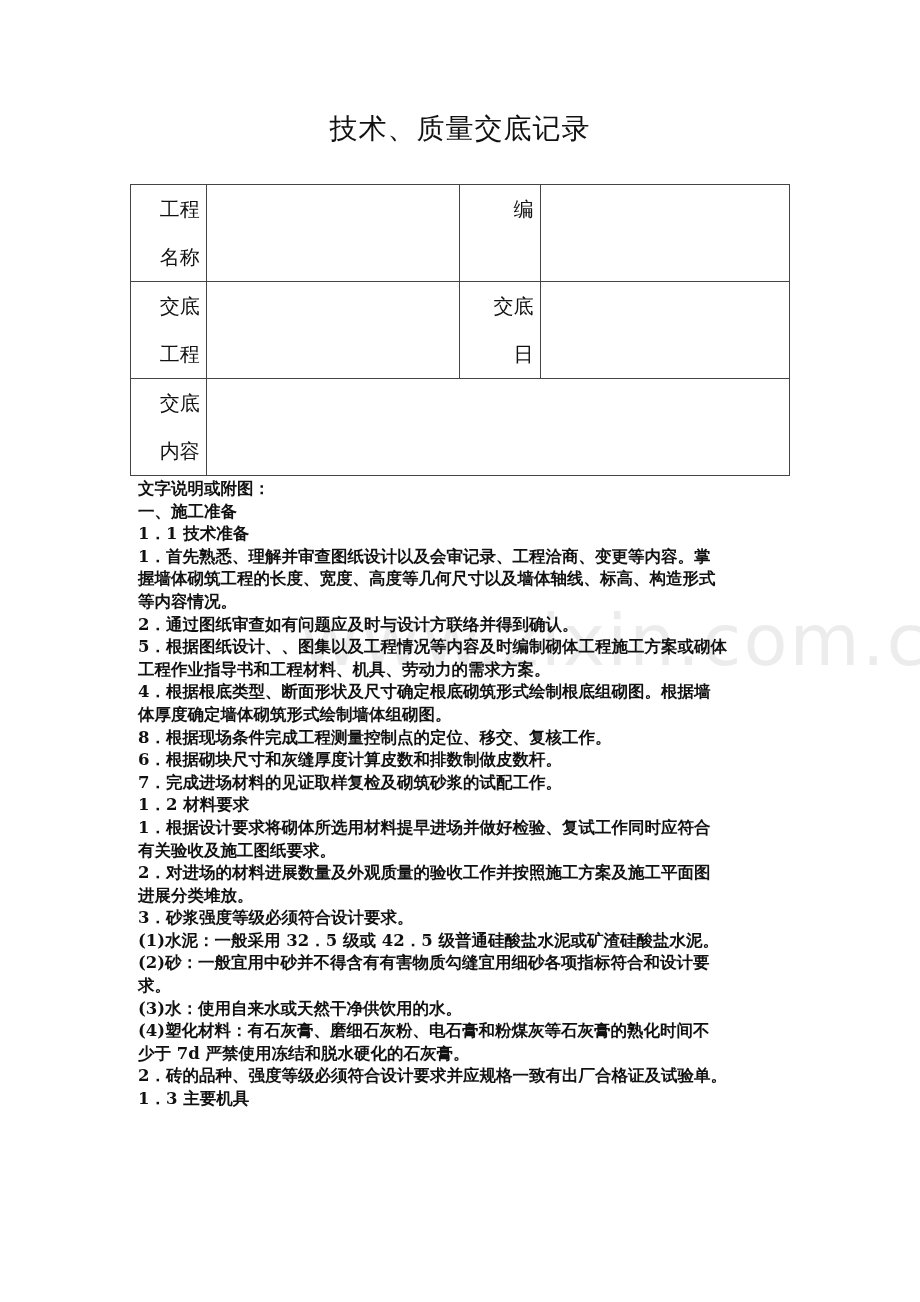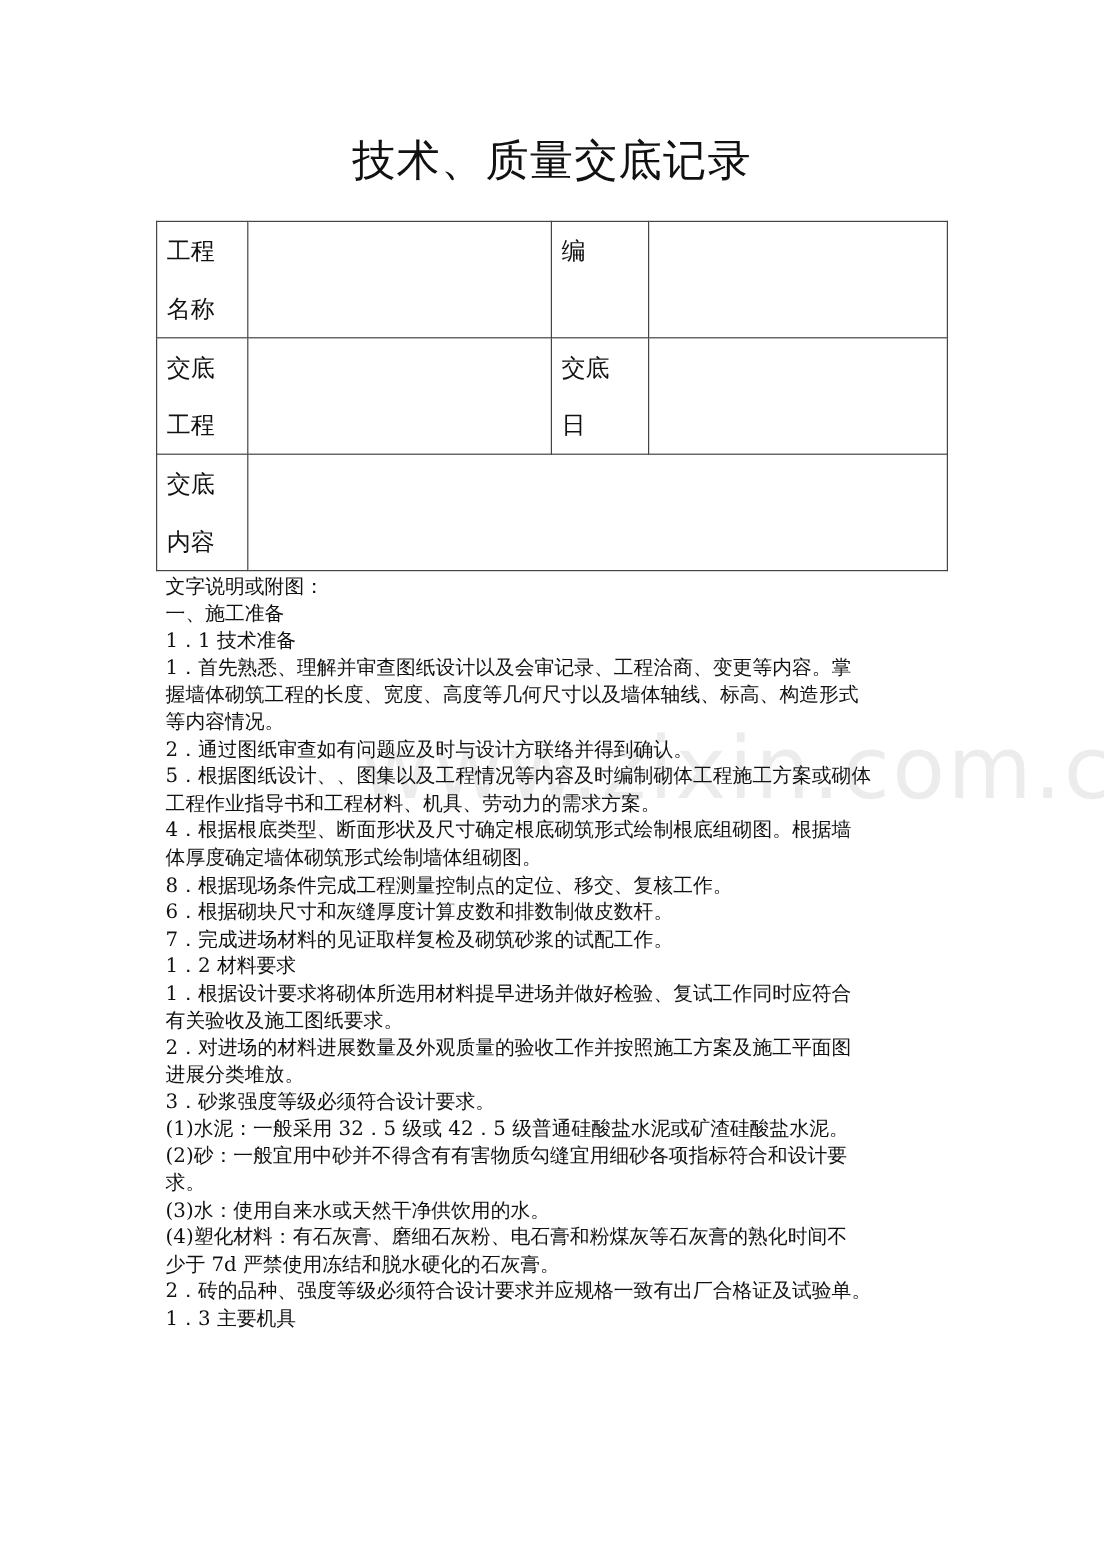--- a/index.html
+++ b/index.html
@@ -2,41 +2,41 @@
 <html><head>
 <meta charset="utf-8">
 <style>
   html, body { margin: 0; padding: 0; background: #ffffff; }
   body {
     width: 920px; height: 1302px; position: relative; overflow: hidden;
     font-family: "DejaVu Serif", "Liberation Serif", serif; color: #111;
   }
   .title {
     position: absolute; left: 0; top: 110px; width: 920px;
-    text-align: center; font-size: 36px; letter-spacing: 1px; color: #111;
+    text-align: center; font-size: 28px; letter-spacing: 1px; color: #111;
   }
   table.form {
     position: absolute; left: 130px; top: 184px;
     width: 660px; border-collapse: collapse;
   }
   table.form td {
     border: 1.5px solid #444; vertical-align: top; padding: 0;
-    font-size: 20px; line-height: 48px; height: 96px;
+    font-size: 20px; line-height: 48px; height: 96px; text-align: right;
   }
   td.lbl { padding: 0 6px 0 8px !important; }
   td.lbl span { display: block; }
   .c1 { width: 63px; }
   .c2 { width: 266px; }
   .c3 { width: 68px; }
   .c4 { width: 262px; }
   .body-text {
     position: absolute; left: 138px; top: 478px; width: 648px;
     font-size: 16.5px; line-height: 22.6px; color: #111;
   }
-  .body-text .line { white-space: nowrap; display: block; height: 22.6px; }
+  .body-text .line { white-space: nowrap; display: block; height: 22.6px; font-weight: bold; }
   .watermark {
     position: absolute; left: 300px; top: 598px;
     font-family: "DejaVu Sans", "Liberation Sans", sans-serif;
     font-size: 72px; color: #000; opacity: 0.07; letter-spacing: 2px;
     white-space: nowrap; pointer-events: none;
   }
 </style>
 </head>
 <body>
 

